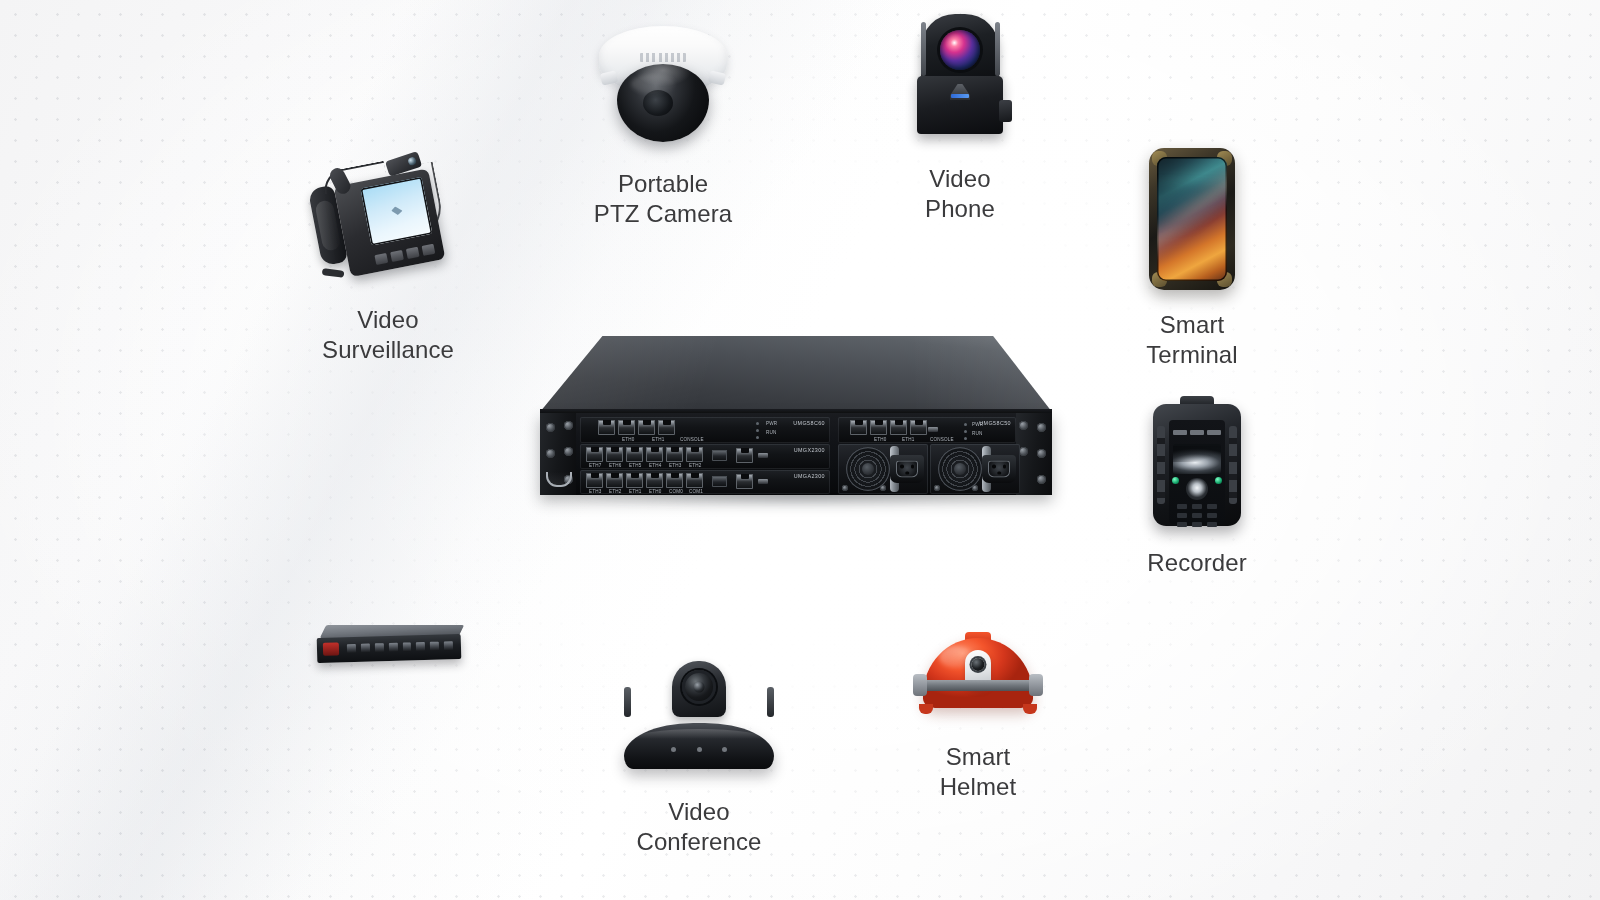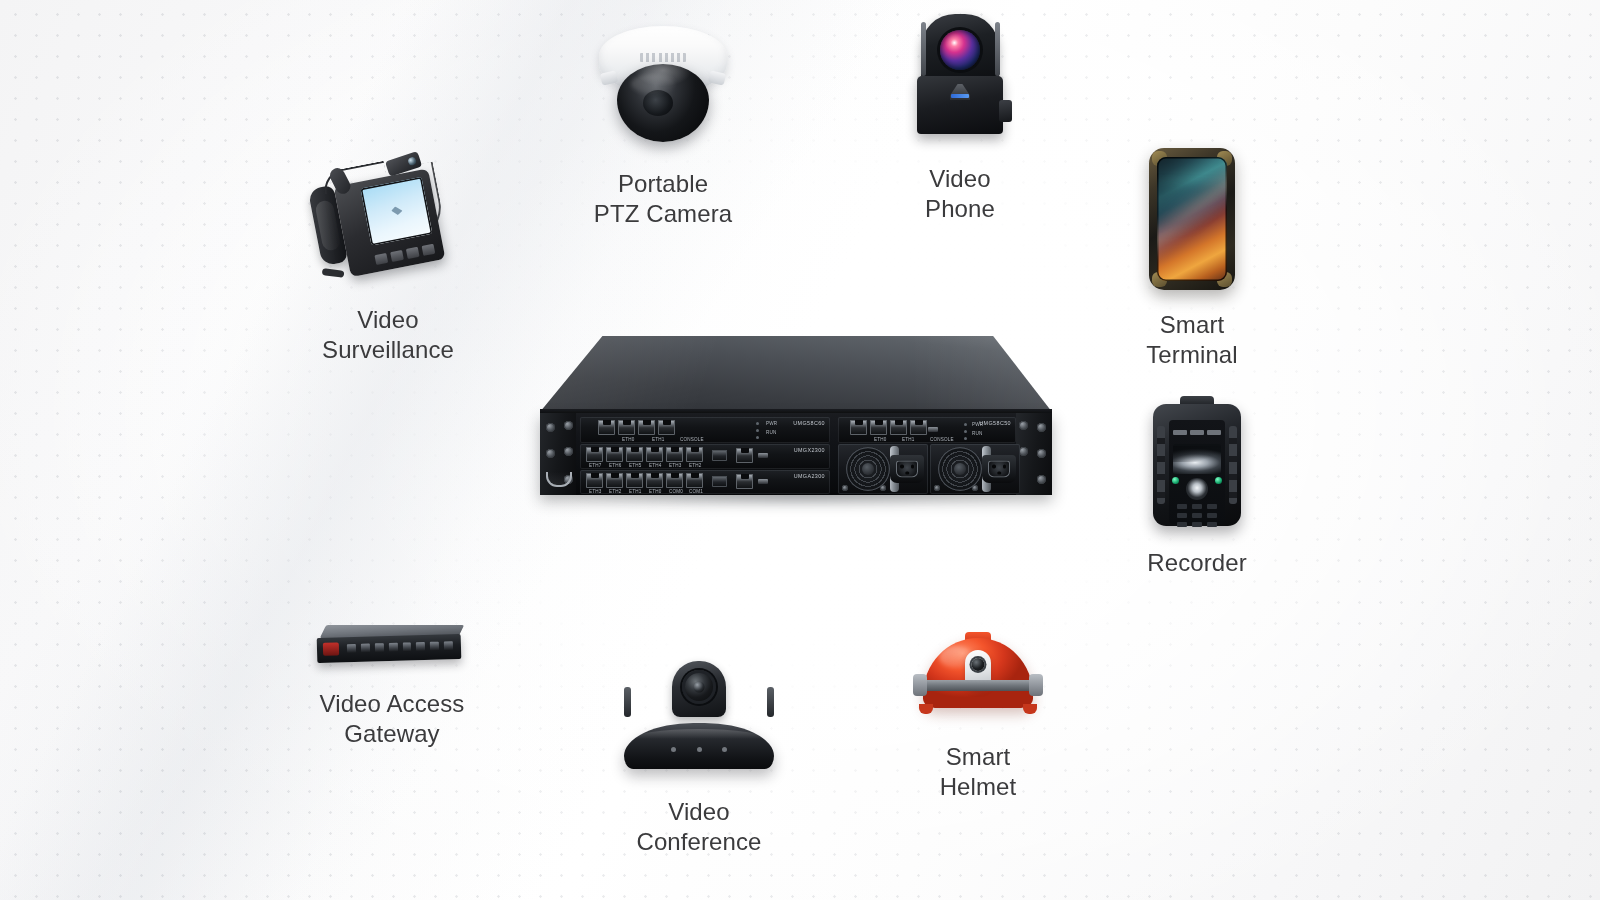--- a/index.html
+++ b/index.html
@@ -942,22 +942,20 @@
               <i></i>
               <i></i>
               <i></i>
               <i></i>
               <i></i>
               <i></i>
             </div>
         </div>
       </div>
     </div>
-    <div class="node-label">Video Access
-Gateway</div>
   </div>
 
   <div class="node" style="left:624px; top:661px; width:150px;">
     <div class="node-art">
       <div class="art vc-wrap">
         <div class="vc-arm-l"></div>
         <div class="vc-arm-r"></div>
         <div class="vc-cam">
             <div class="vc-lens"></div>
           </div>

